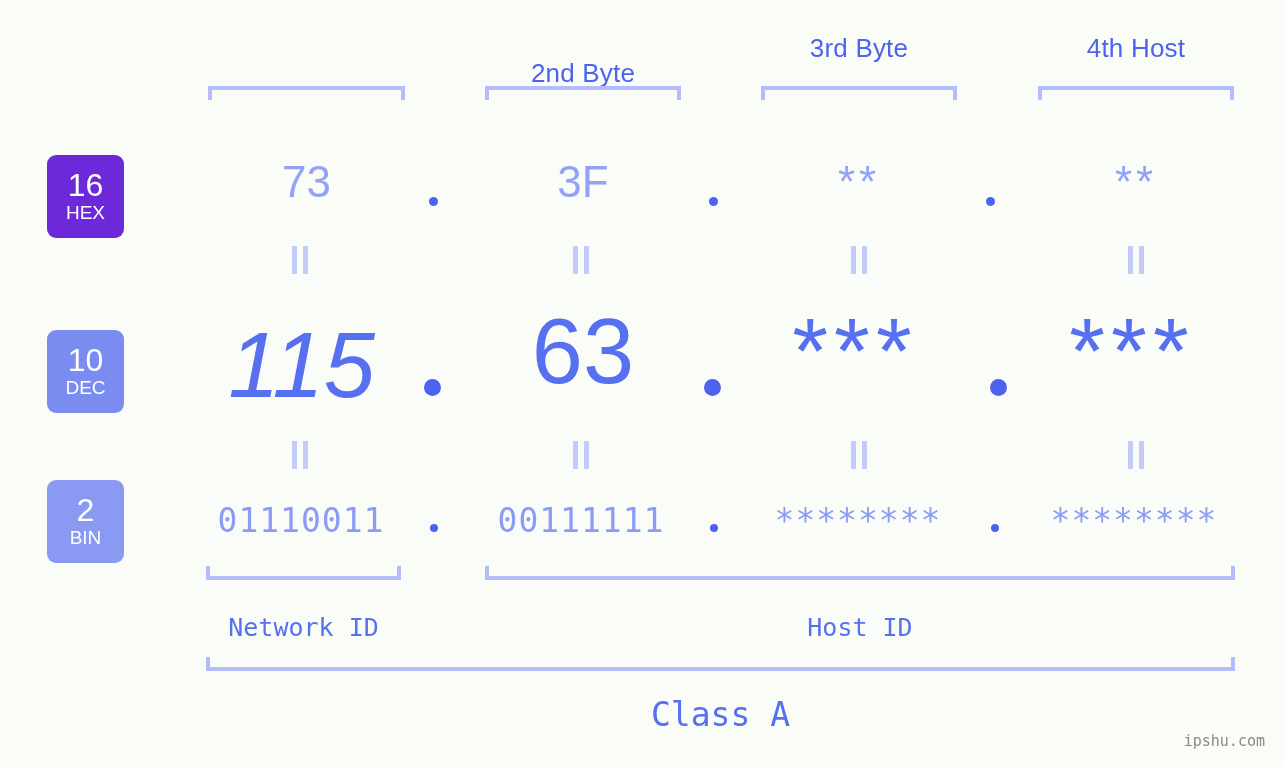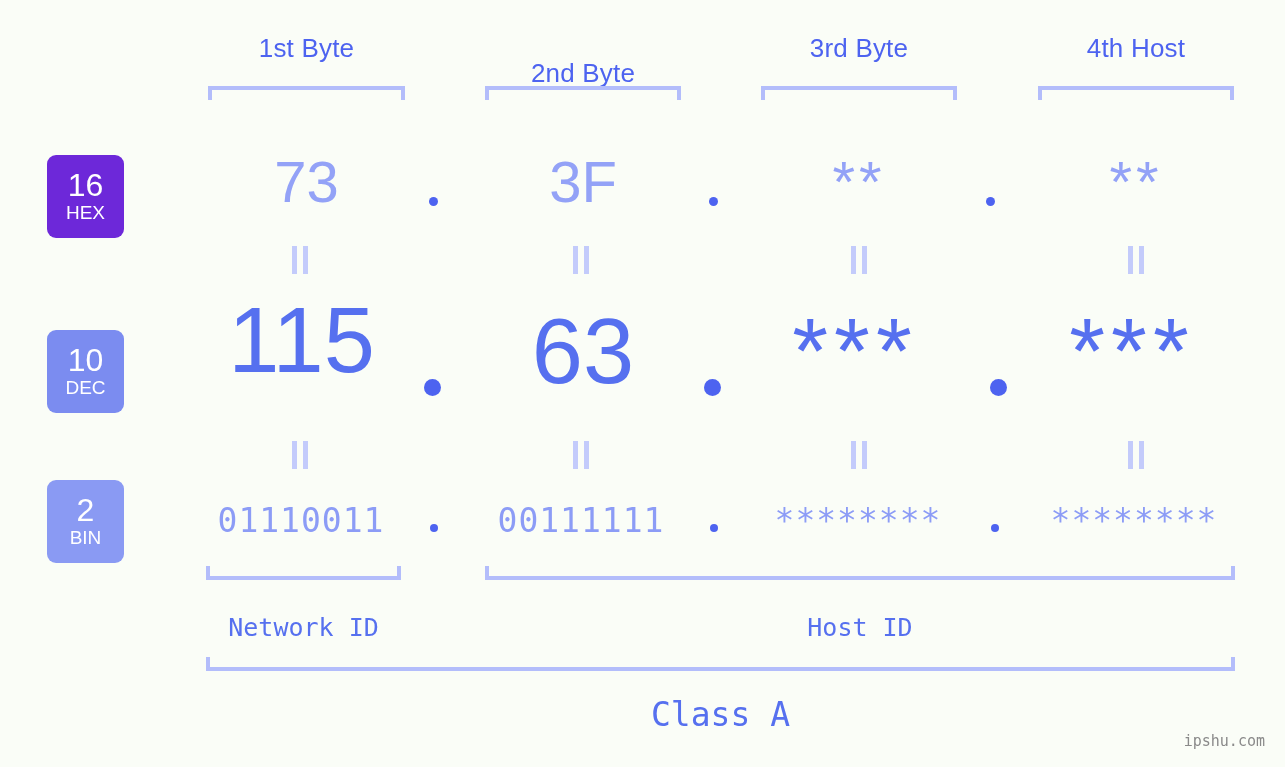--- a/index.html
+++ b/index.html
@@ -69,21 +69,21 @@
   }
 
   
   .cell {
     position: absolute;
     text-align: center;
     white-space: nowrap;
   }
 
   .hex-val {
-    font-size: 58px;
+    font-size: 44px;
     line-height: 44px;
     color: #93a2f7;
     font-family: "Liberation Sans", sans-serif;
   }
   .hex-val.stars {
     letter-spacing: 4px;
   }
 
   .dec-val {
     font-size: 92px;
@@ -164,21 +164,20 @@
     color: #8a8a8a;
     font-family: "DejaVu Sans Mono", monospace;
     margin-left: 16px;
   }
 </style>
 </head>
 <body>
 
 <div id="stage">
 
-  <div class="byte-header" style="left:208px; width:197px;">1st Byte</div>
   <div class="byte-header" style="left:485px; width:196px;margin-top:25px;">2nd Byte</div>
   <div class="byte-header" style="left:761px; width:196px;">3rd Byte</div>
   <div class="byte-header" style="left:1038px; width:196px;">4th Host</div>
 
   <div class="top-bracket" style="left:208px; width:197px;"></div>
   <div class="top-bracket" style="left:485px; width:196px;"></div>
   <div class="top-bracket" style="left:761px; width:196px;"></div>
   <div class="top-bracket" style="left:1038px; width:196px;"></div>
 
   <div class="badge" style="top:155px; background:#6d28d9;">
@@ -215,21 +214,21 @@
     </div>
   <div class="eq" style="left:850px; top:246px;">
       <i></i>
       <i></i>
     </div>
   <div class="eq" style="left:1127px; top:246px;">
       <i></i>
       <i></i>
     </div>
 
-  <div class="cell dec-val" style="left:203px; top:294px; width:197px;">115</div>
+  <div class="cell dec-val" style="left:203px; top:319px; width:197px;font-style:italic;">115</div>
   <div class="cell dec-val" style="left:485px; top:305px; width:196px;">63</div>
   <div class="cell dec-val stars" style="left:757px; top:305px; width:196px;">***</div>
   <div class="cell dec-val stars" style="left:1034px; top:305px; width:196px;">***</div>
 
   <div class="dot dec" style="left:424px; top:379px;"></div>
   <div class="dot dec" style="left:704px; top:379px;"></div>
   <div class="dot dec" style="left:990px; top:379px;"></div>
 
   <div class="eq" style="left:291px; top:441px;">
       <i></i>

